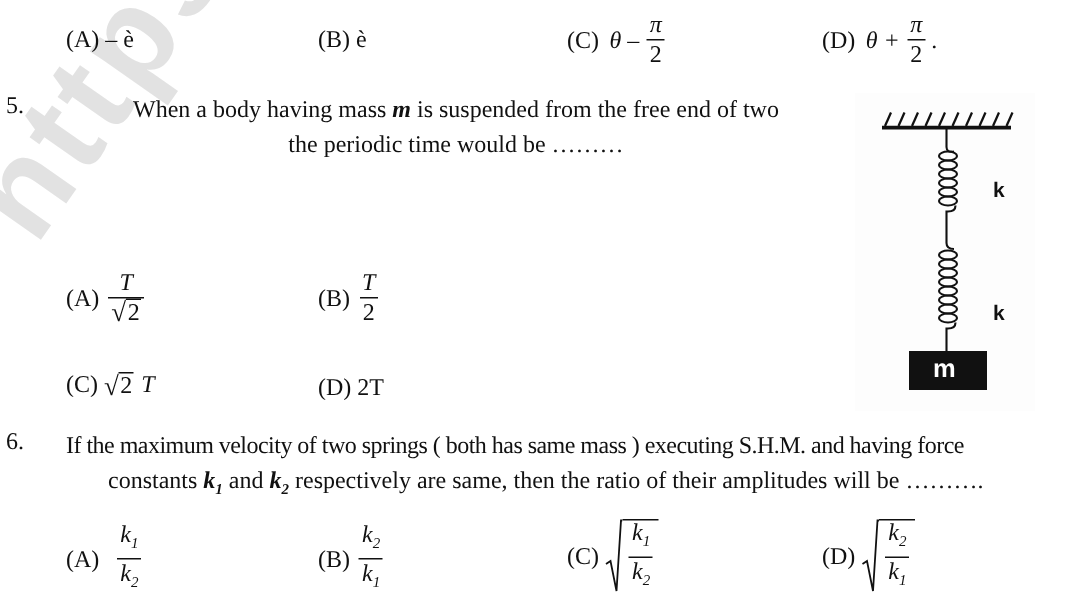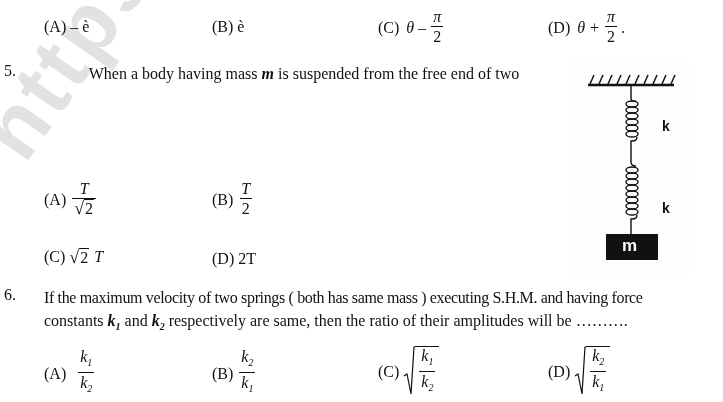--- a/index.html
+++ b/index.html
@@ -63,20 +63,21 @@
   <span class="frac">
     <span class="num ital">π</span>
     <span class="den">2</span>
   </span>
   <span style="margin-left:2px;">.</span>
 </div>
 
 <div class="abs qnum" style="left:4px; top:62px;">5.</div>
 <div class="abs qtext" style="left:44px; top:62px; width:520px;text-align:center;">
   <div><span>When a body having mass </span><b class="ital">m</b><span> is suspended from the free  end of two</span></div>
+  <div>the  periodic time would be ………</div>
 </div>
 
 <div class="abs opt" style="left:44px; top:180px;">
   <span class="lbl">(A)</span>
   <span class="frac">
     <span class="num ital">T</span>
     <span class="den">
       <span class="sqrt">
           <span class="rad">√</span>
           <span class="under">2</span>
@@ -145,21 +146,21 @@
     <rect x="36" y="172" width="52" height="26" fill="#111"></rect>
   </svg>
   <div class="abs" style="left:92px; top:56px; font-family:'Liberation Sans',sans-serif; font-weight:bold; font-size:14px;">k</div>
   <div class="abs" style="left:92px; top:138px; font-family:'Liberation Sans',sans-serif; font-weight:bold; font-size:14px;">k</div>
   <div class="abs" style="left:52px; top:174px; color:#fff; font-family:'Liberation Sans',sans-serif; font-weight:bold; font-size:17px;">m</div>
 </div>
 
 <div class="abs qnum" style="left:4px; top:286px;">6.</div>
 <div class="abs qtext" style="left:44px; top:286px; width:680px; letter-spacing:-0.35px;">
   <div style="white-space:nowrap;">If the maximum velocity of two springs ( both has same mass ) executing S.H.M. and having force</div>
-  <div style="white-space:nowrap; letter-spacing:0;">
+  <div style="white-space:nowrap; letter-spacing:0;margin-left:28px;">
     <span>constants </span><b class="ital">k</b><sub><b class="ital">1</b></sub><span> and </span><b class="ital">k</b><sub><b class="ital">2</b></sub><span> respectively are same, then the ratio of their amplitudes will be ……….</span>
   </div>
 </div>
 
 <div class="abs opt" style="left:44px; top:348px;">
   <span class="lbl" style="margin-right:10px;">(A)</span>
   <span class="frac">
     <span class="num ital"><span>k</span><sub>1</sub></span>
     <span class="den ital"><span>k</span><sub>2</sub></span>
   </span>

